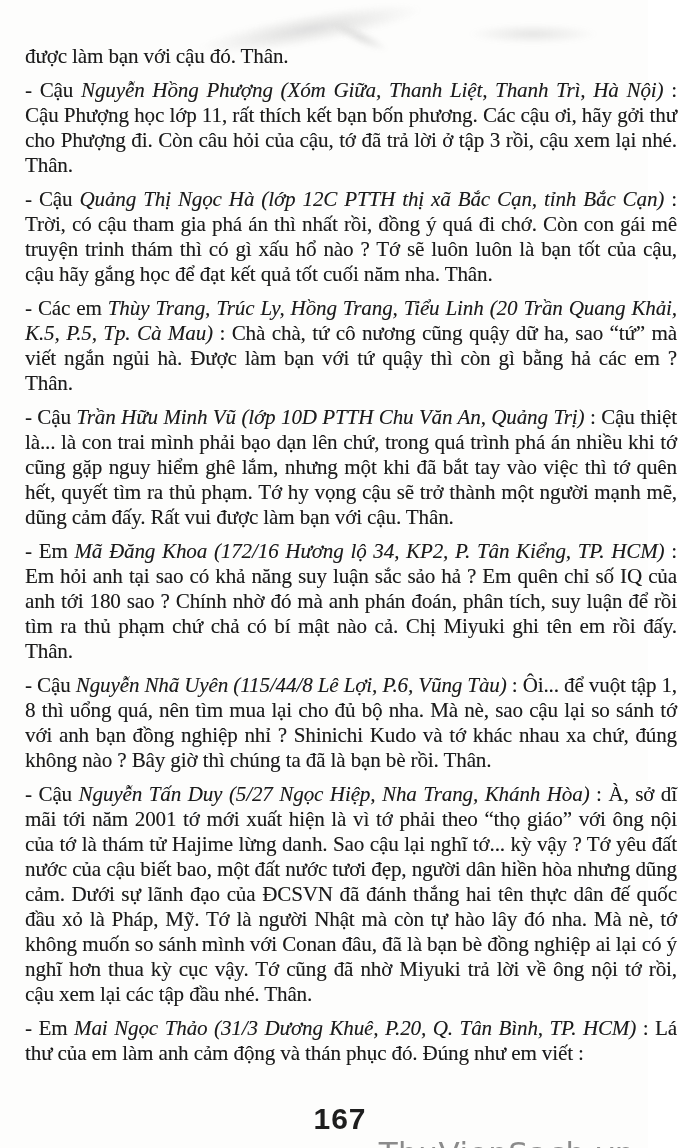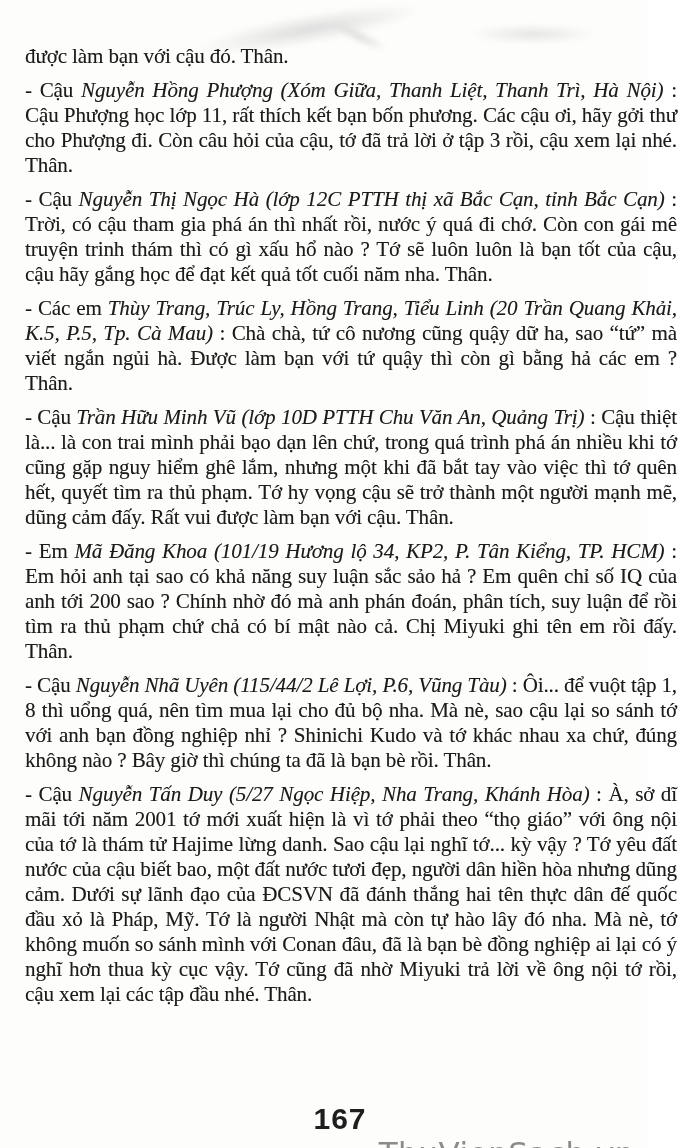--- a/index.html
+++ b/index.html
@@ -81,32 +81,33 @@
   <div class="smudge smudge-a"></div>
   <div class="smudge smudge-b"></div>
   <div class="smudge smudge-c"></div>
 
   <div class="text-block">
 
     <p class="entry">được làm bạn với cậu đó. Thân.</p>
 
     <p class="entry"><span>- Cậu </span><i>Nguyễn Hồng Phượng (Xóm Giữa, Thanh Liệt, Thanh Trì, Hà Nội)</i><span> : Cậu Phượng học lớp 11, rất thích kết bạn bốn phương. Các cậu ơi, hãy gởi thư cho Phượng đi. Còn câu hỏi của cậu, tớ đã trả lời ở tập 3 rồi, cậu xem lại nhé. Thân.</span></p>
 
-    <p class="entry"><span>- Cậu </span><i>Nguyễn Thị Ngọc Hà (lớp 12C PTTH thị xã Bắc Cạn, tỉnh Bắc Cạn)</i><span> : Trời, có cậu tham gia phá án thì nhất rồi, nước ý quá đi chớ. Còn con gái mê truyện trinh thám thì có gì xấu hổ nào ? Tớ sẽ luôn luôn là bạn tốt của cậu, cậu hãy gắng học để đạt kết quả tốt cuối năm nha. Thân.</span></p>
+    <p class="entry"><span>- Cậu </span><i>Quảng Thị Ngọc Hà (lớp 12C PTTH thị xã Bắc Cạn, tỉnh Bắc Cạn)</i><span> : Trời, có cậu tham gia phá án thì nhất rồi, đồng ý quá đi chớ. Còn con gái mê truyện trinh thám thì có gì xấu hổ nào ? Tớ sẽ luôn luôn là bạn tốt của cậu, cậu hãy gắng học để đạt kết quả tốt cuối năm nha. Thân.</span></p>
 
     <p class="entry"><span>- Các em </span><i>Thùy Trang, Trúc Ly, Hồng Trang, Tiểu Linh (20 Trần Quang Khải, K.5, P.5, Tp. Cà Mau)</i><span> : Chà chà, tứ cô nương cũng quậy dữ ha, sao “tứ” mà viết ngắn ngủi hà. Được làm bạn với tứ quậy thì còn gì bằng hả các em ? Thân.</span></p>
 
     <p class="entry"><span>- Cậu </span><i>Trần Hữu Minh Vũ (lớp 10D PTTH Chu Văn An, Quảng Trị)</i><span> : Cậu thiệt là... là con trai mình phải bạo dạn lên chứ, trong quá trình phá án nhiều khi tớ cũng gặp nguy hiểm ghê lắm, nhưng một khi đã bắt tay vào việc thì tớ quên hết, quyết tìm ra thủ phạm. Tớ hy vọng cậu sẽ trở thành một người mạnh mẽ, dũng cảm đấy. Rất vui được làm bạn với cậu. Thân.</span></p>
 
-    <p class="entry"><span>- Em </span><i>Mã Đăng Khoa (101/19 Hương lộ 34, KP2, P. Tân Kiểng, TP. HCM)</i><span> : Em hỏi anh tại sao có khả năng suy luận sắc sảo hả ? Em quên chỉ số IQ của anh tới 200 sao ? Chính nhờ đó mà anh phán đoán, phân tích, suy luận để rồi tìm ra thủ phạm chứ chả có bí mật nào cả. Chị Miyuki ghi tên em rồi đấy. Thân.</span></p>
+    <p class="entry"><span>- Em </span><i>Mã Đăng Khoa (172/16 Hương lộ 34, KP2, P. Tân Kiểng, TP. HCM)</i><span> : Em hỏi anh tại sao có khả năng suy luận sắc sảo hả ? Em quên chỉ số IQ của anh tới 180 sao ? Chính nhờ đó mà anh phán đoán, phân tích, suy luận để rồi tìm ra thủ phạm chứ chả có bí mật nào cả. Chị Miyuki ghi tên em rồi đấy. Thân.</span></p>
 
-    <p class="entry"><span>- Cậu </span><i>Nguyễn Nhã Uyên (115/44/2 Lê Lợi, P.6, Vũng Tàu)</i><span> : Ôi... để vuột tập 1, 8 thì uổng quá, nên tìm mua lại cho đủ bộ nha. Mà nè, sao cậu lại so sánh tớ với anh bạn đồng nghiệp nhỉ ? Shinichi Kudo và tớ khác nhau xa chứ, đúng không nào ? Bây giờ thì chúng ta đã là bạn bè rồi. Thân.</span></p>
+    <p class="entry"><span>- Cậu </span><i>Nguyễn Nhã Uyên (115/44/8 Lê Lợi, P.6, Vũng Tàu)</i><span> : Ôi... để vuột tập 1, 8 thì uổng quá, nên tìm mua lại cho đủ bộ nha. Mà nè, sao cậu lại so sánh tớ với anh bạn đồng nghiệp nhỉ ? Shinichi Kudo và tớ khác nhau xa chứ, đúng không nào ? Bây giờ thì chúng ta đã là bạn bè rồi. Thân.</span></p>
 
     <p class="entry"><span>- Cậu </span><i>Nguyễn Tấn Duy (5/27 Ngọc Hiệp, Nha Trang, Khánh Hòa)</i><span> : À, sở dĩ mãi tới năm 2001 tớ mới xuất hiện là vì tớ phải theo “thọ giáo” với ông nội của tớ là thám tử Hajime lừng danh. Sao cậu lại nghĩ tớ... kỳ vậy ? Tớ yêu đất nước của cậu biết bao, một đất nước tươi đẹp, người dân hiền hòa nhưng dũng cảm. Dưới sự lãnh đạo của ĐCSVN đã đánh thắng hai tên thực dân đế quốc đầu xỏ là Pháp, Mỹ. Tớ là người Nhật mà còn tự hào lây đó nha. Mà nè, tớ không muốn so sánh mình với Conan đâu, đã là bạn bè đồng nghiệp ai lại có ý nghĩ hơn thua kỳ cục vậy. Tớ cũng đã nhờ Miyuki trả lời về ông nội tớ rồi, cậu xem lại các tập đầu nhé. Thân.</span></p>
 
+    <p class="entry"><span>- Em </span><i>Mai Ngọc Thảo (31/3 Dương Khuê, P.20, Q. Tân Bình, TP. HCM)</i><span> : Lá thư của em làm anh cảm động và thán phục đó. Đúng như em viết :</span></p>
 
   </div>
 
   <div class="footer-pagenum">167</div>
 
   <div class="footer-watermark">ThuVienSach.vn</div>
 
 </div>
 
 </body></html>

